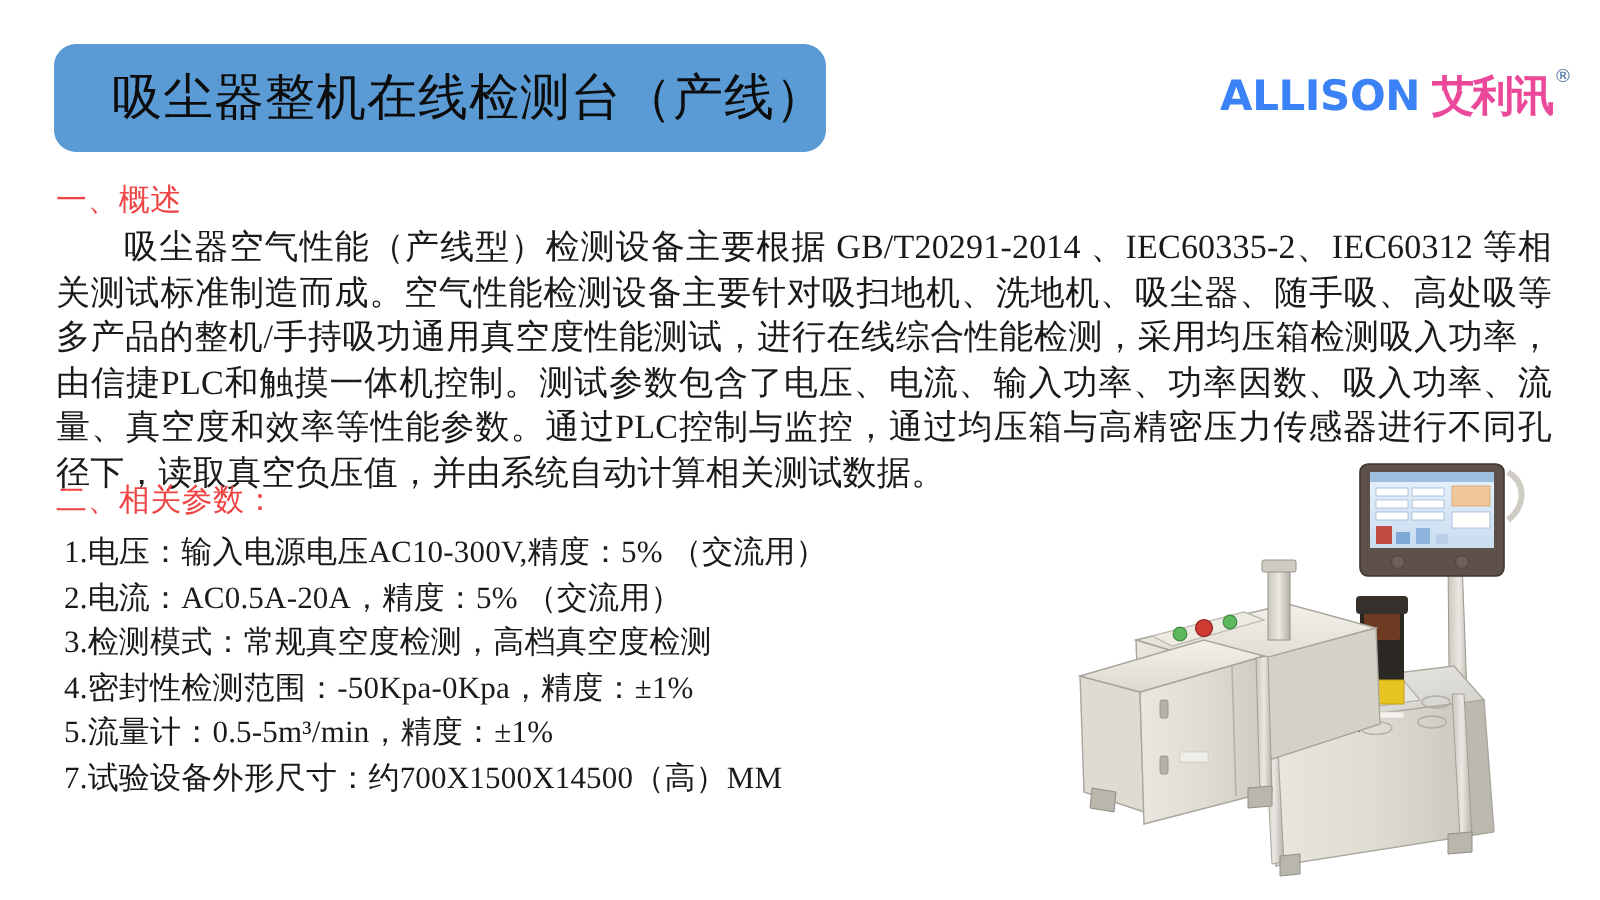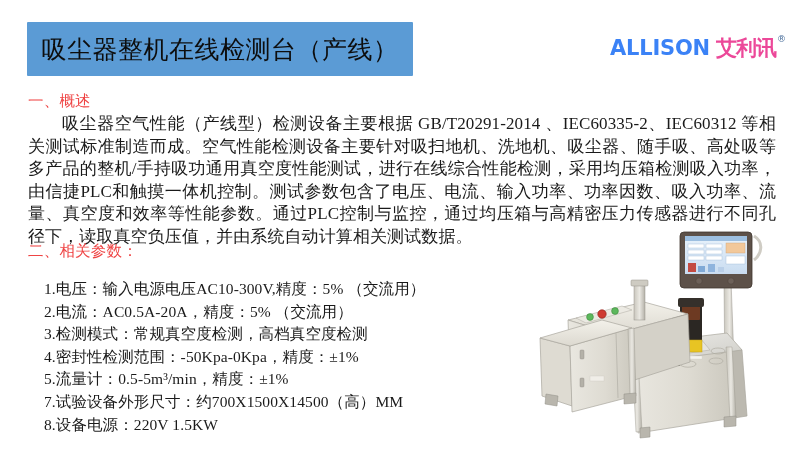--- a/index.html
+++ b/index.html
@@ -25,24 +25,24 @@
   }
 
   
   .title-banner {
     position: absolute;
     left: 27px;
     top: 22px;
     width: 386px;
     height: 54px;
     background: #5b9bd5;
-    border-radius: 1px;
+    border-radius: 11px;
     display: flex;
     align-items: center;
-    justify-content: center;
+    justify-content: flex-end;
     box-sizing: border-box;
   }
   .title-text {
     font-family: "Liberation Serif", "DejaVu Serif", serif;
     font-size: 25px;
     line-height: 1;
     color: #0d0d0d;
     letter-spacing: 0.5px;
     white-space: nowrap;
   }
@@ -112,21 +112,21 @@
     position: absolute;
     left: 28px;
     top: 240px;
     width: 520px;
   }
   .params .sec-heading {
     margin-bottom: 2px;
   }
   .param-list {
     list-style: none;
-    margin: 16px;
+    margin: 4px;
     padding: 0;
   }
   .param-item {
     font-size: 15.5px;
     line-height: 22.6px;
     color: #1a1a1a;
     white-space: nowrap;
     letter-spacing: 0.1px;
   }
 
@@ -161,21 +161,20 @@
 
   <div class="params">
     <div class="sec-heading">二、相关参数：</div>
     <ul class="param-list">
       <li class="param-item">1.电压：输入电源电压AC10-300V,精度：5%  （交流用）</li>
       <li class="param-item">2.电流：AC0.5A-20A，精度：5%    （交流用）</li>
       <li class="param-item">3.检测模式：常规真空度检测，高档真空度检测</li>
       <li class="param-item">4.密封性检测范围：-50Kpa-0Kpa，精度：±1%</li>
       <li class="param-item">5.流量计：0.5-5m³/min，精度：±1%</li>
       <li class="param-item">7.试验设备外形尺寸：约700X1500X14500（高）MM</li>
-      <li class="param-item">8.设备电源：220V 1.5KW</li>
     </ul>
   </div>
 
   <div class="machine-photo">
     <svg width="268" height="220" viewBox="0 0 268 220" xmlns="http://www.w3.org/2000/svg">
       <defs>
         <linearGradient id="panelG" x1="0" y1="0" x2="1" y2="0">
           <stop offset="0%" stop-color="#e9e7e0"></stop>
           <stop offset="55%" stop-color="#dedbd2"></stop>
           <stop offset="100%" stop-color="#cbc8be"></stop>

